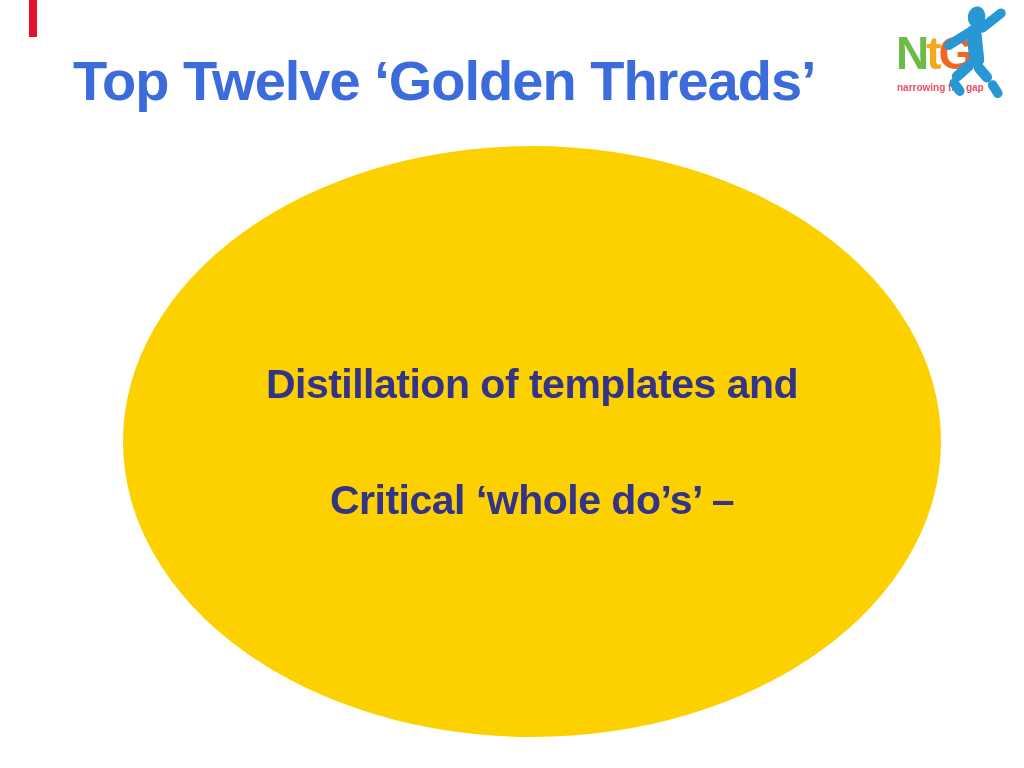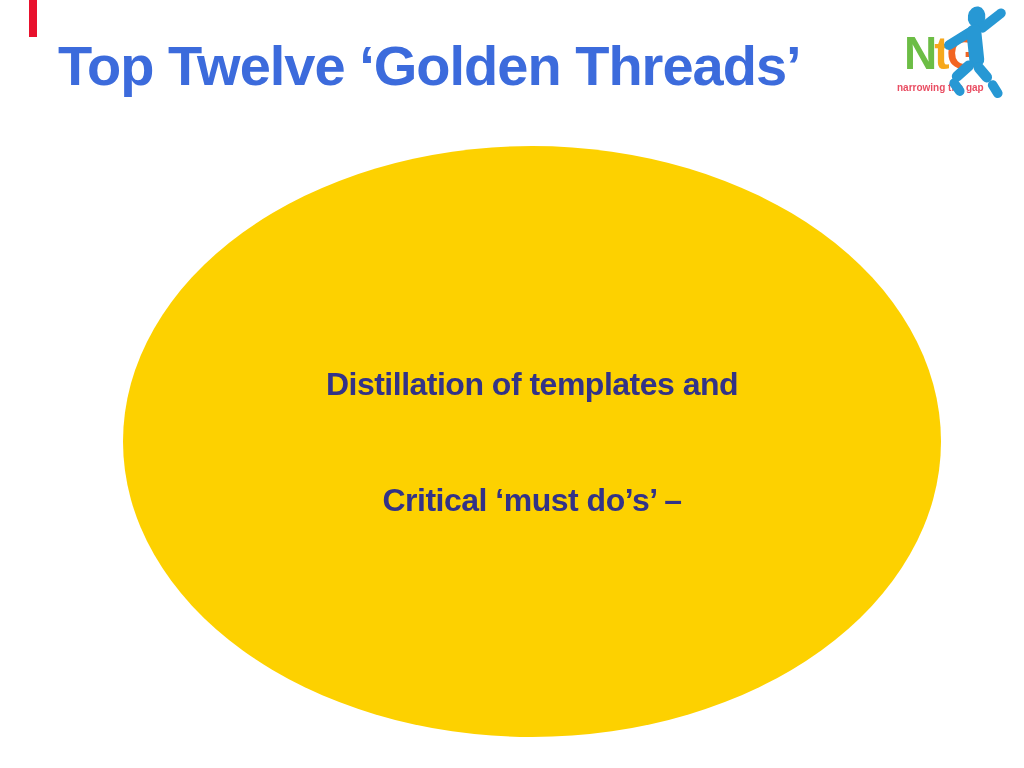--- a/index.html
+++ b/index.html
@@ -17,36 +17,36 @@
   
   .accent-bar{
     position:absolute;
     left:29px;top:0;
     width:8px;height:37px;
   }
   
   .title{
     position:absolute;
     left:58px;top:34px;
-    margin:0;
+    margin:15px;
     font-size:56px;
     font-weight:bold;
     letter-spacing:-1px;
     white-space:nowrap;
     line-height:1.15;
   }
   
   .logo{
     position:absolute;
     right:8px;top:2px;
     width:126px;height:116px;
   }
   .logo-text{
     position:absolute;
-    left:14px;top:28px;
+    left:6px;top:28px;
     font-size:46px;
     font-weight:bold;
     letter-spacing:-3px;
     line-height:1;
     white-space:nowrap;
   }
   .logo-tagline{
     position:absolute;
     left:7px;top:80px;
     font-size:10px;
@@ -64,21 +64,21 @@
     left:123px;top:146px;
     width:818px;height:591px;
     border-radius:50%;
     display:flex;
     align-items:center;
     justify-content:center;
   }
   .ellipse-text{
     text-align:center;
     font-weight:bold;
-    font-size:32px;
+    font-size:41px;
     line-height:58px;
     letter-spacing:-0.5px;
   }
   .line{min-height:58px;}
   .line.spacer{height:58px;}
 </style>
 </head>
 <body>
 
 <div class="slide">
@@ -101,17 +101,17 @@
       <rect x="18" y="84" width="22" height="11" rx="5.5" transform="rotate(55 20 90)"></rect>
       <rect x="46" y="66" width="26" height="12" rx="6" transform="rotate(50 48 72)"></rect>
       <rect x="62" y="86" width="22" height="11" rx="5.5" transform="rotate(58 64 92)"></rect>
     </svg>
   </div>
 
   <div class="ellipse" style="background: rgb(253, 209, 0);">
     <div class="ellipse-text" style="color: rgb(51, 51, 135);">
       <div class="line">Distillation of templates and</div>
       <div class="line spacer"></div>
-      <div class="line">Critical ‘must do’s’ –</div>
+      <div class="line">Critical ‘whole do’s’ –</div>
     </div>
   </div>
 
 </div>
 
 </body></html>

